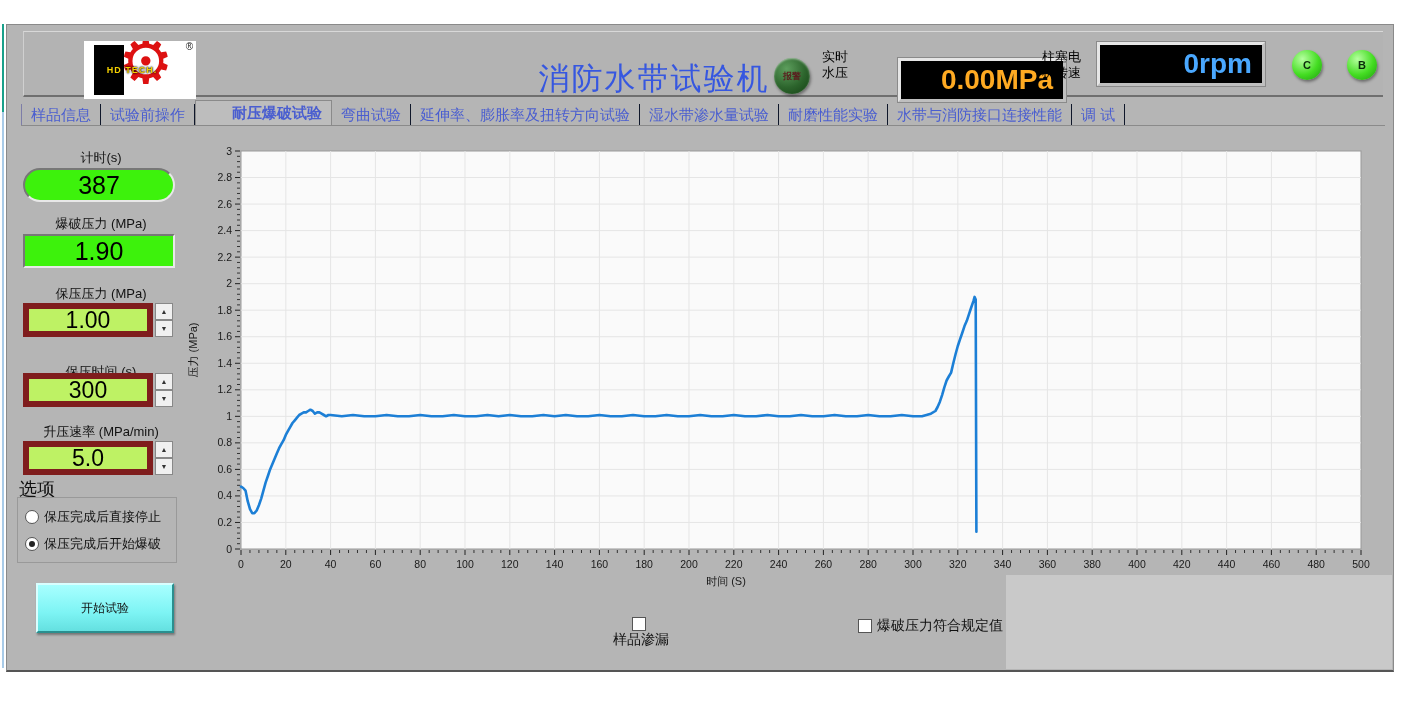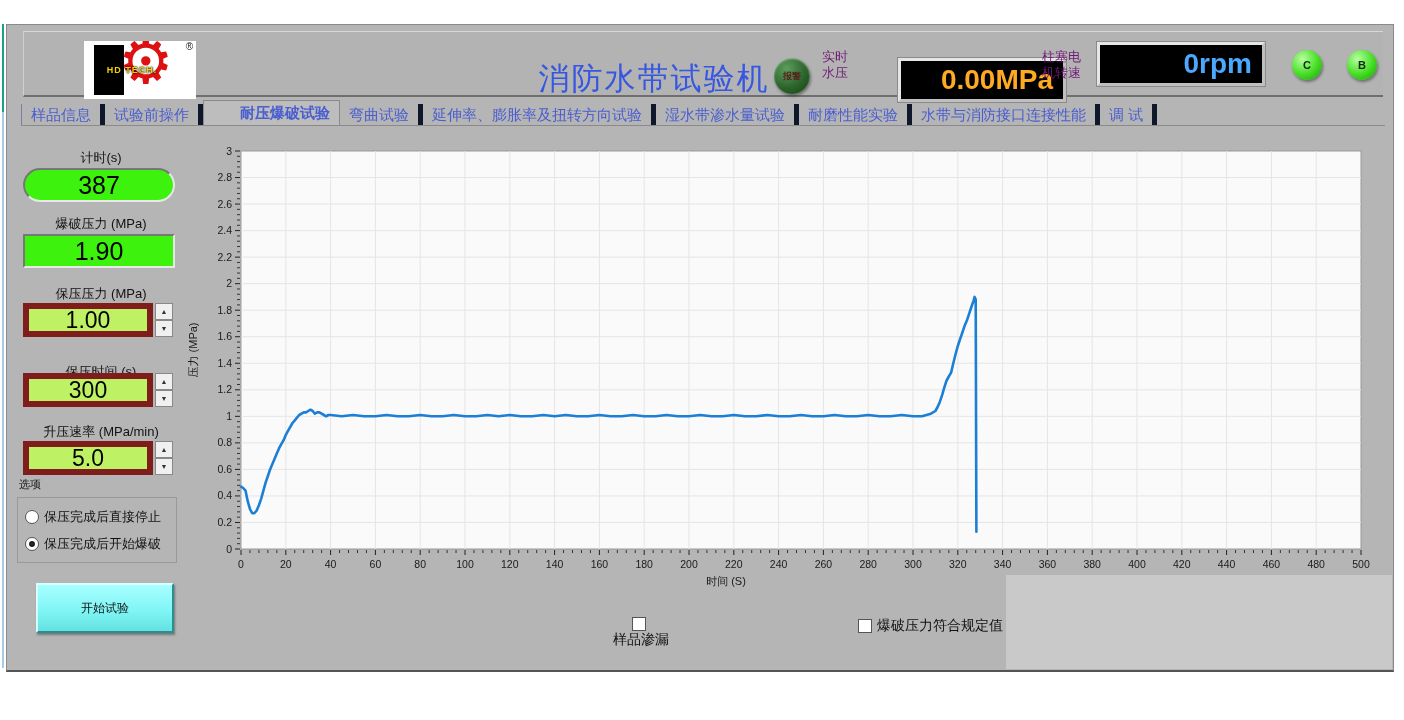--- a/index.html
+++ b/index.html
@@ -14,42 +14,42 @@
   .header-band{position:absolute;left:16px;top:6px;right:10px;height:66px;background:var(--header-bg);border-top:1px solid #d8d8d8;border-left:1px solid #d0d0d0;border-bottom:2px solid #6f6f6f;box-sizing:border-box;}
   .logo{position:absolute;left:60px;top:9px;width:112px;height:58px;background:#ffffff;overflow:hidden;}
   .logo-bar{position:absolute;left:10px;top:4px;width:30px;height:50px;background:#000;}
   .logo-gear{position:absolute;left:34px;top:-10px;font-size:62px;line-height:62px;color:#dd1111;}
   .logo-text{position:absolute;left:6px;top:24px;width:84px;text-align:center;font-size:9px;font-weight:bold;color:#f4d000;background:rgba(0,0,0,0.0);letter-spacing:1px;text-shadow:0 0 2px #000, 0 0 2px #000;}
   .logo-reg{position:absolute;right:3px;top:0px;font-size:10px;color:#222;}
   .app-title{position:absolute;left:430px;top:26px;width:400px;text-align:center;font-size:31px;color:var(--title-blue);letter-spacing:2px;}
   .led-alarm{position:absolute;left:750px;top:26px;width:36px;height:36px;border-radius:50%;
     background:radial-gradient(circle at 35% 30%, #5d9e5d, #2c642c 55%, #123d12);box-shadow:1px 2px 3px rgba(0,0,0,.4), inset 0 1px 2px rgba(255,255,255,.5);
     display:flex;align-items:center;justify-content:center;font-size:9px;color:#5a1f1f;font-weight:bold;}
-  .hdr-lbl{position:absolute;font-size:13px;color:#701a75;line-height:16px;}
+  .hdr-lbl{position:absolute;font-size:13px;color:#000000;line-height:16px;}
   .display{position:absolute;height:44px;background:#000;border:3px solid #e6e6e6;border-right-color:#bfbfbf;border-bottom-color:#bfbfbf;box-shadow:0 0 0 1px #8a8a8a;box-sizing:border-box;display:flex;align-items:center;justify-content:flex-end;padding-right:10px;font-size:28px;font-weight:bold;}
   .display.orange{color:var(--value-orange);}
   .display.blue{color:var(--value-blue);}
   .round-btn{position:absolute;width:30px;height:30px;border-radius:50%;
     background:radial-gradient(circle at 35% 30%, #b6ffa0, #44dd22 55%, #1d9910);box-shadow:1px 2px 3px rgba(0,0,0,.4);
     display:flex;align-items:center;justify-content:center;font-size:11px;color:#0a2a0a;font-weight:bold;cursor:pointer;}
 
   
   .tab-bar{position:absolute;left:14px;top:76px;right:8px;height:24px;display:flex;align-items:flex-end;border-bottom:1px solid #8a8a8a;}
-  .tab{height:21px;line-height:21px;padding:0 9px;font-size:15px;color:var(--tab-blue);border-right:5px solid #0f172a;cursor:pointer;white-space:nowrap;}
+  .tab{height:21px;line-height:21px;padding:0 9px;font-size:15px;color:var(--tab-blue);border-right:1px solid #0f172a;cursor:pointer;white-space:nowrap;}
   .tab:first-child{border-left:1px solid #7d7da8;}
   .tab.active{height:24px;line-height:24px;background:#bdbdbd;border:1px solid #8a8a8a;border-bottom:none;font-weight:bold;padding-left:36px;}
 
   
   .fld-lbl{position:absolute;width:156px;text-align:center;font-size:13px;color:#111;}
   .green-display{position:absolute;width:152px;height:34px;background:var(--display-green);border:2px solid;border-color:#777 #e8e8e8 #e8e8e8 #777;box-sizing:border-box;display:flex;align-items:center;justify-content:center;font-size:25px;color:#000;}
   .spinner{position:absolute;width:152px;height:34px;display:flex;}
   .spin-val{width:130px;height:34px;background:#bef264;border:6px solid #7f1d1d;box-sizing:border-box;display:flex;align-items:center;justify-content:center;font-size:23px;color:#000;}
   .spin-btns{width:18px;height:34px;display:flex;flex-direction:column;margin-left:2px;}
   .spin-btn{flex:1;background:#f0f0f0;border:1px solid #888;box-sizing:border-box;font-size:7px;line-height:15px;text-align:center;color:#333;cursor:pointer;}
-  .group-lbl{position:absolute;font-size:11px;color:#111;}
+  .group-lbl{position:absolute;font-size:18px;color:#111;}
   .group-box{position:absolute;border:1px solid #999;box-sizing:border-box;}
   .radio-row{position:absolute;display:flex;align-items:center;font-size:13px;color:#111;cursor:pointer;}
   .radio-circ{width:14px;height:14px;border-radius:50%;background:#fff;border:1px solid #555;box-sizing:border-box;margin-right:5px;position:relative;}
   .radio-circ.sel::after{content:"";position:absolute;left:3px;top:3px;width:6px;height:6px;border-radius:50%;background:#222;}
   .start-btn{position:absolute;background:linear-gradient(180deg,#a8ffff 0%,#7df4f4 60%,#64e0e0 100%);border:2px solid;border-color:#d8ffff #2a8f8f #2a8f8f #d8ffff;box-sizing:border-box;display:flex;align-items:center;justify-content:center;font-size:12px;color:#111;cursor:pointer;box-shadow:1px 2px 2px rgba(0,0,0,.35);}
 
   
   .chart-svg{position:absolute;left:179px;top:114px;}
   .light-panel{position:absolute;left:999px;top:550px;width:386px;height:94px;background:var(--panel-light);}
 

